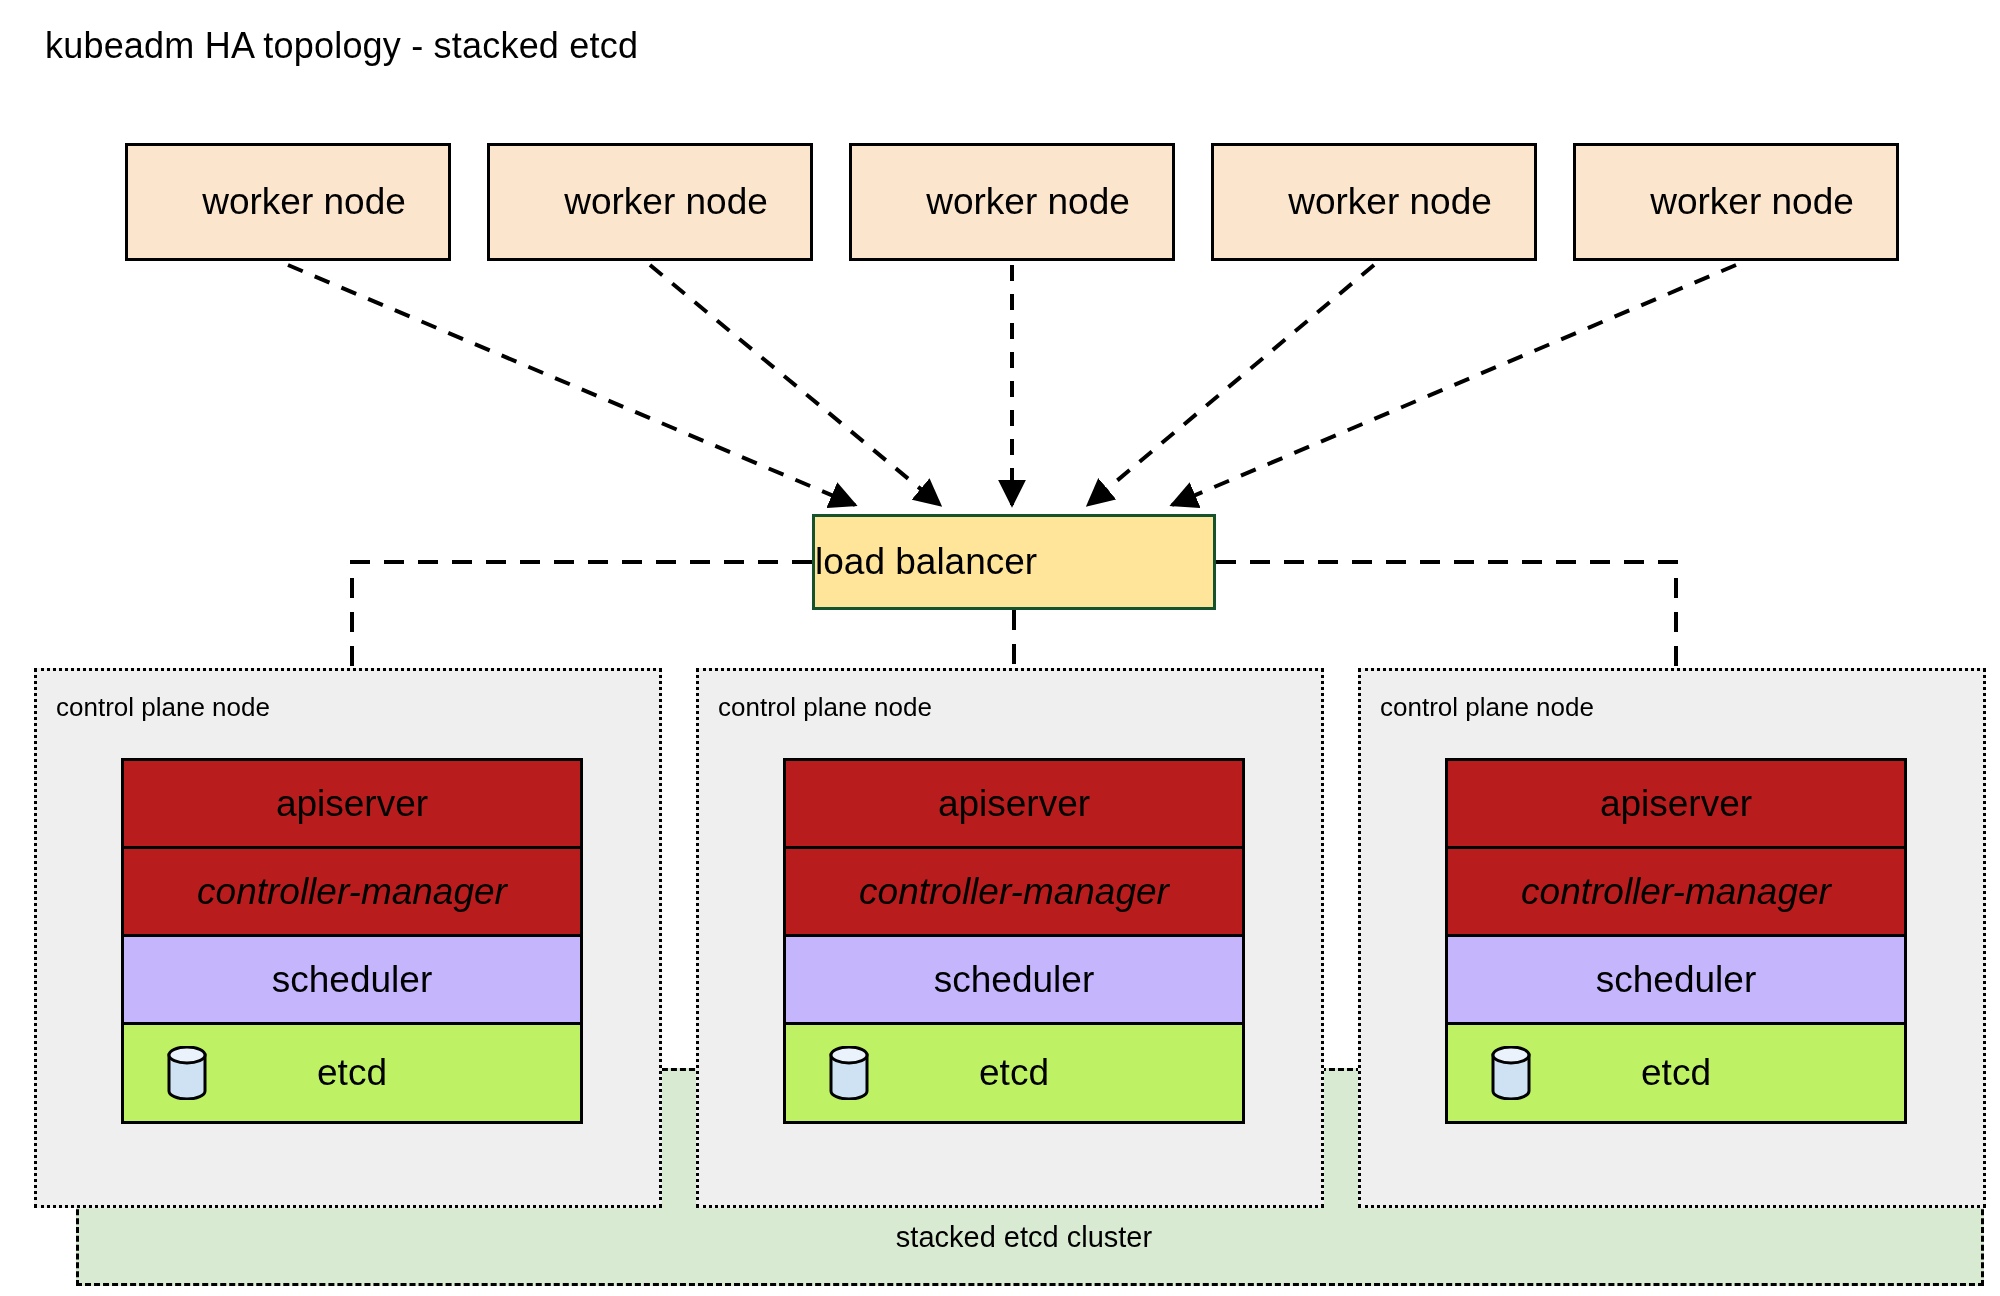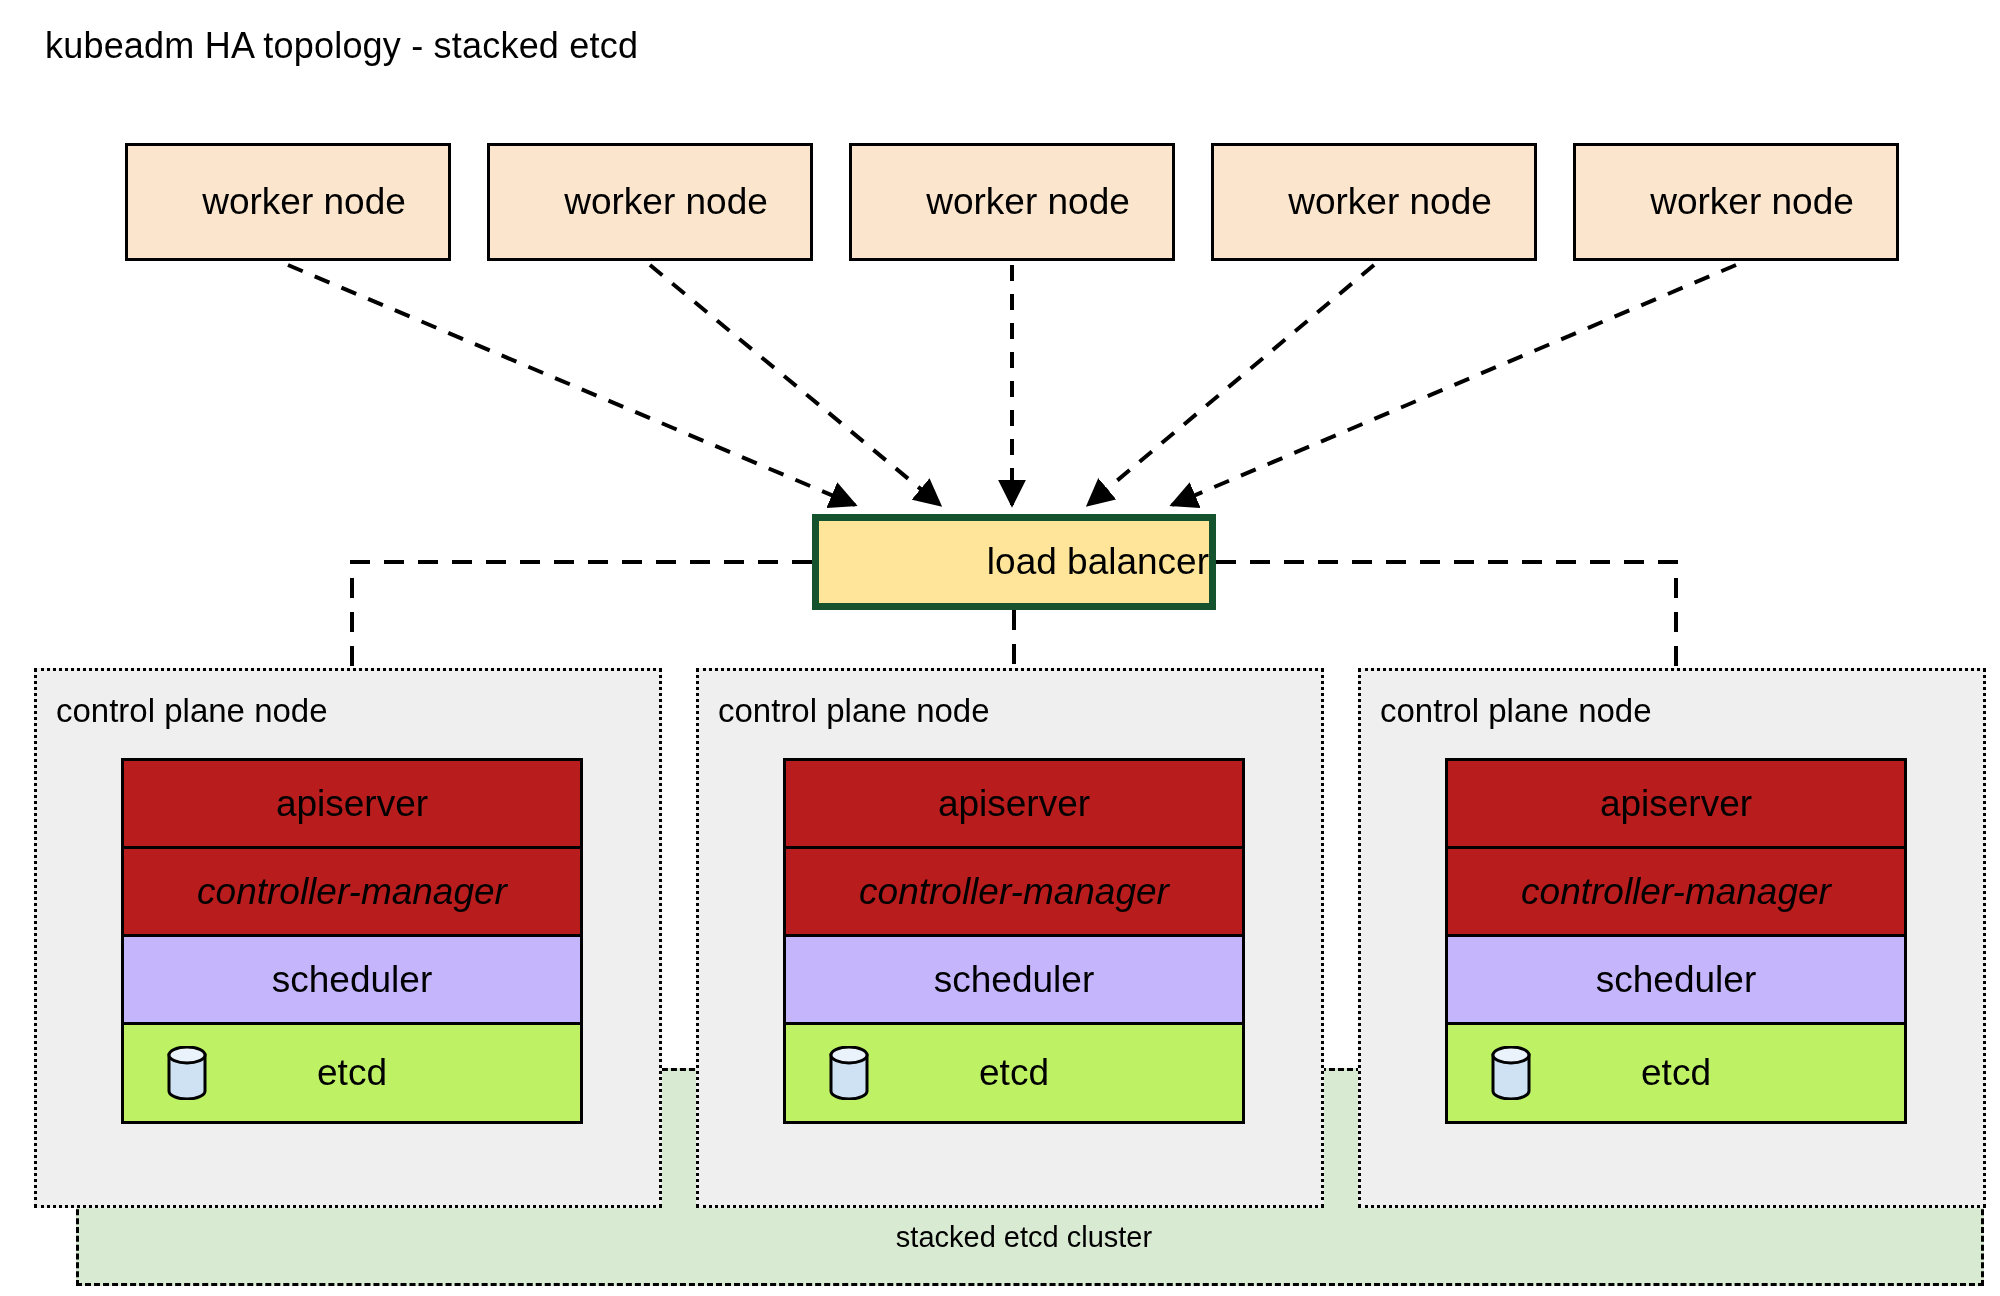--- a/index.html
+++ b/index.html
@@ -55,25 +55,25 @@
   }
 
   
   .lb {
     position: absolute;
     left: 812px;
     top: 514px;
     width: 404px;
     height: 96px;
     background: #ffe599;
-    border: 7px solid #14532d;
+    border: 3px solid #14532d;
     box-sizing: border-box;
     display: flex;
     align-items: center;
-    justify-content: flex-end;
+    justify-content: flex-start;
     font-size: 37px;
     z-index: 6;
   }
 
   
   .etcd-cluster {
     position: absolute;
     left: 76px;
     top: 1068px;
     width: 1908px;
@@ -102,21 +102,21 @@
     height: 540px;
     background: #efefef;
     border: 3px dotted #000000;
     box-sizing: border-box;
     z-index: 2;
   }
   .cp-node-label {
     position: absolute;
     left: 22px;
     top: 24px;
-    font-size: 33px;
+    font-size: 26px;
     white-space: nowrap;
     z-index: 5;
   }
 
   
   .stack {
     position: absolute;
     top: 758px;
     width: 462px;
     z-index: 5;

